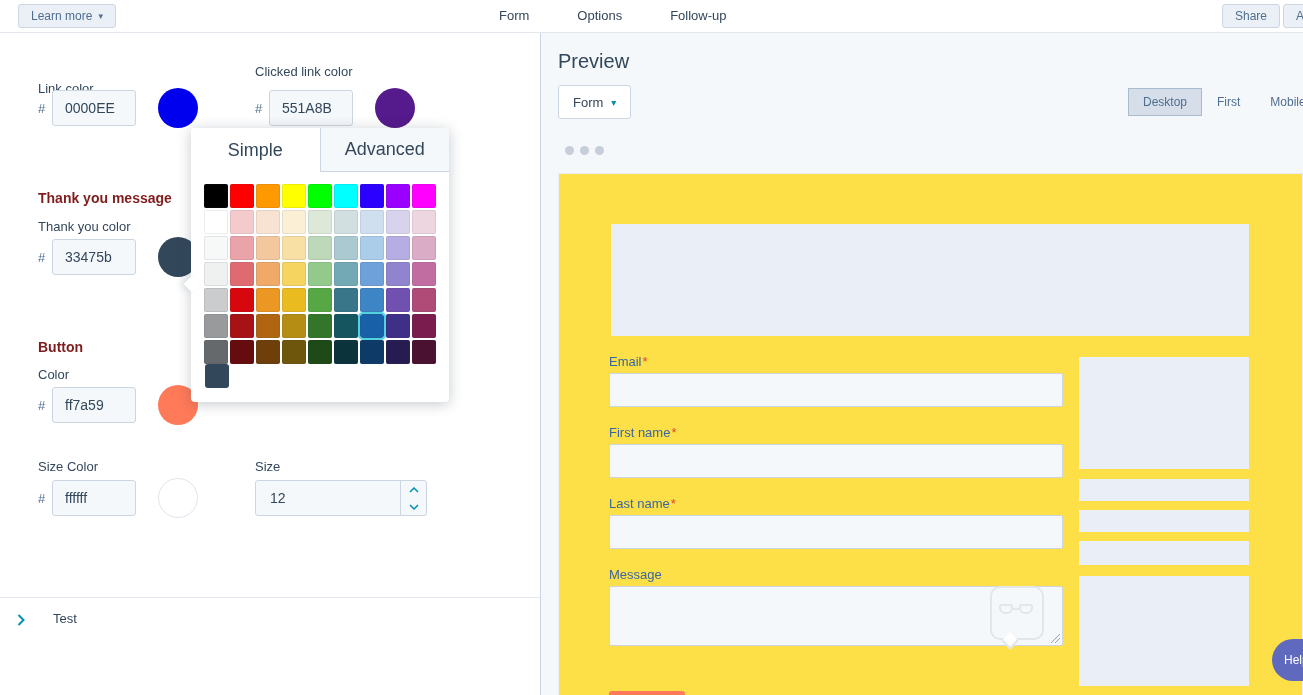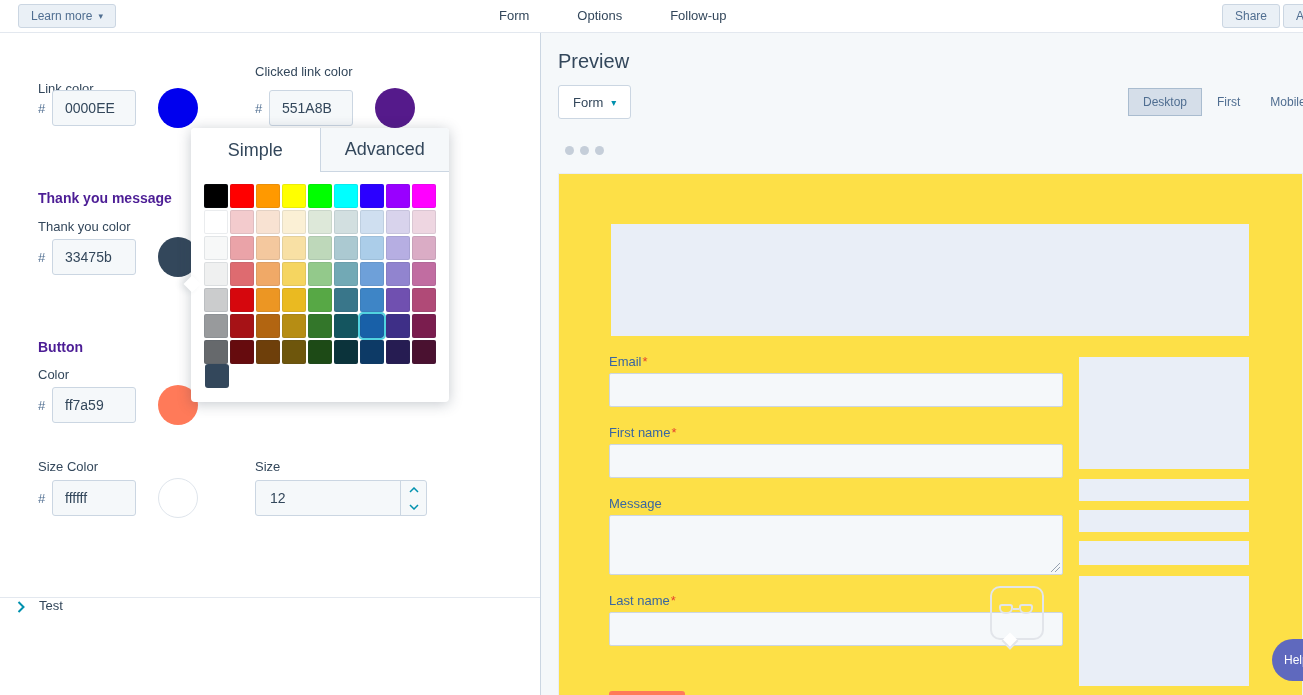--- a/index.html
+++ b/index.html
@@ -17,36 +17,36 @@
   .actions-btn { left:1283px; width:60px; }
   .caret { font-size:9px; color:#506e91; }
   .tabs { position:absolute; left:475px; top:0; height:33px; display:flex; }
   .tab { height:33px; line-height:31px; padding:0 24px; font-size:13px; color:#33475b; cursor:pointer; }
   .tab.active { border-bottom:5px solid #33475b; }
 
   
   .left-panel { position:absolute; left:0; top:33px; width:541px; height:662px;
     background:#fff; border-right:1px solid #cbd6e2; }
   .lbl { position:absolute; font-size:13px; color:#33475b; }
-  .heading { position:absolute; font-size:14px; font-weight:bold; color:#4c1d95; }
+  .heading { position:absolute; font-size:14px; font-weight:bold; color:#7f1d1d; }
   .color-row { position:absolute; display:flex; align-items:center; }
   .hash { font-size:13px; color:#506e91; width:14px; }
   .hex-input { width:84px; height:36px; background:#f5f8fa; border:1px solid #cbd6e2;
     border-radius:3px; font-size:14px; color:#33475b; padding-left:12px;
     font-family:"Liberation Sans", sans-serif; }
   .swatch-circle { width:40px; height:40px; border-radius:50%; margin-left:22px; cursor:pointer; }
   .swatch-circle.bordered { border:1px solid #dfe5ec; }
   .size-box { position:absolute; left:255px; top:447px; width:172px; height:36px;
     background:#f5f8fa; border:1px solid #cbd6e2; border-radius:3px; display:flex; }
   .size-box input { flex:1; border:none; background:transparent; font-size:14px; color:#33475b;
     padding-left:14px; width:130px; font-family:"Liberation Sans", sans-serif; }
   .stepper { width:26px; border-left:1px solid #cbd6e2; display:flex; flex-direction:column; }
   .step { flex:1; display:flex; align-items:center; justify-content:center; cursor:pointer; }
   .divider { position:absolute; left:0; top:564px; width:540px; height:1px; background:#e3e8ef; }
-  .test-row { position:absolute; left:17px; top:565px; display:flex; align-items:flex-end; gap:14px; cursor:pointer; }
+  .test-row { position:absolute; left:17px; top:578px; display:flex; align-items:flex-end; gap:28px; cursor:pointer; }
   .test-row .lbl-inline { font-size:13px; color:#33475b; }
 
   
   .color-popup { position:absolute; left:191px; top:95px; width:258px; background:#fff;
     border-radius:4px; box-shadow:0 2px 14px rgba(45,62,80,0.28); z-index:30; padding-bottom:14px; }
   .popup-caret { position:absolute; left:-5px; top:150px; width:12px; height:12px; background:#fff;
     transform:rotate(45deg); box-shadow:-3px 3px 6px rgba(45,62,80,0.12); }
   .popup-tabs { display:flex; height:44px; }
   .popup-tab { flex:1; display:flex; align-items:center; justify-content:center; font-size:18px;
     color:#33475b; background:#fff; border-radius:4px 4px 0 0; cursor:pointer; }
@@ -304,27 +304,27 @@
   <div class="preview-frame">
     <div class="banner-ph ph"></div>
 
     <div class="form-col"><div class="pf-field">
           <div class="pf-label">Email<span class="pf-req">*</span></div>
           <div class="pf-input"></div>
         </div><div class="pf-field">
           <div class="pf-label">First name<span class="pf-req">*</span></div>
           <div class="pf-input"></div>
         </div><div class="pf-field">
+          <div class="pf-label">Last name<span class="pf-req">*</span></div>
+          <div class="pf-input"></div>
+        </div><div class="pf-field">
           <div class="pf-label">Message</div>
           <div class="pf-input pf-textarea">
             <div class="resize-handle"></div>
           </div>
-        </div><div class="pf-field">
-          <div class="pf-label">Last name<span class="pf-req">*</span></div>
-          <div class="pf-input"></div>
         </div><button class="submit-btn">Submit</button></div>
 
     <div class="skeleton-col">
       <div class="ph ph-block1"></div>
       <div class="ph ph-bar1"></div>
       <div class="ph ph-bar2"></div>
       <div class="ph ph-bar3"></div>
       <div class="ph ph-block2"></div>
       <div class="ph ph-bar4"></div>
     </div>

